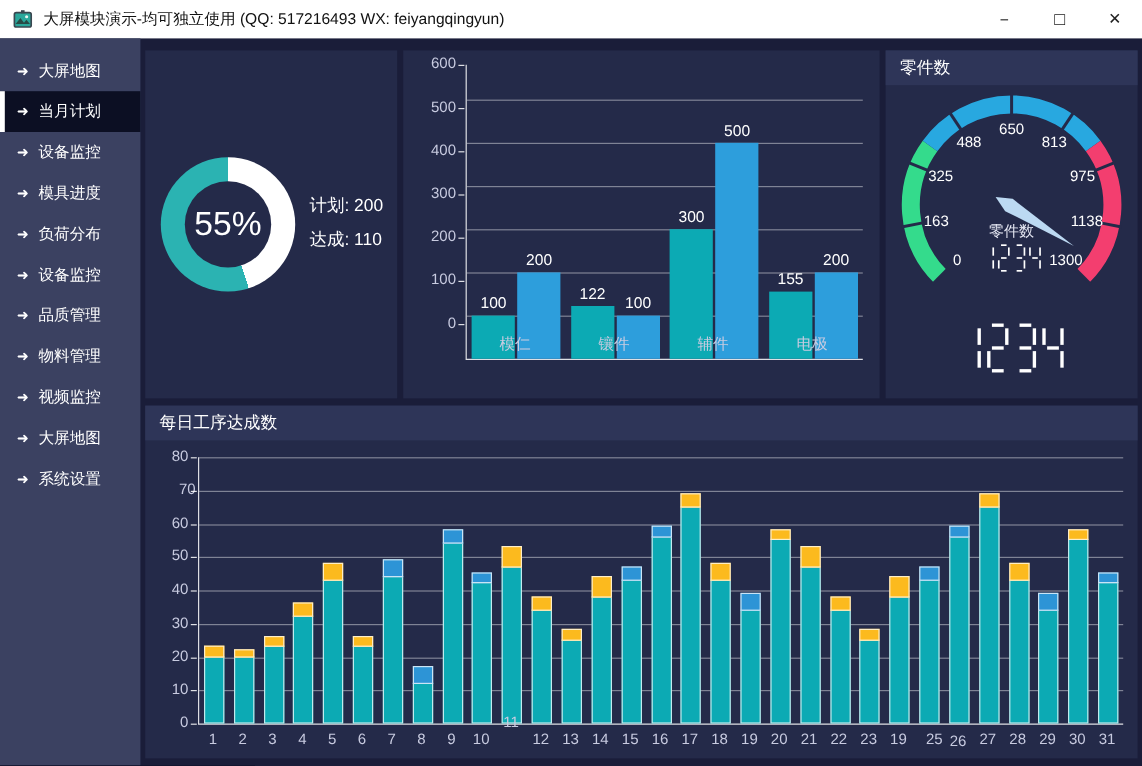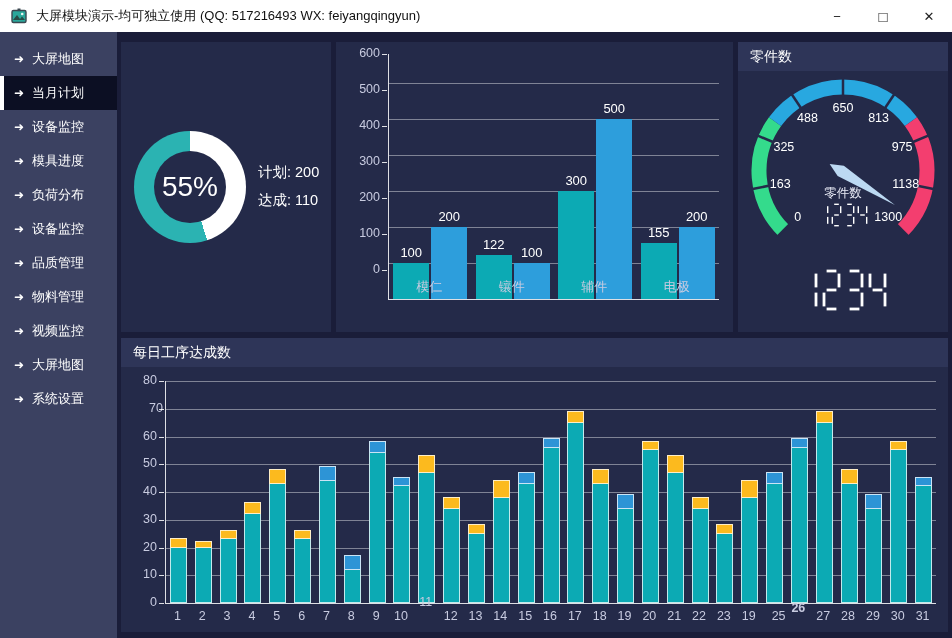--- a/index.html
+++ b/index.html
@@ -378,21 +378,21 @@
               <div class="xtick" style="left: 417px; top: 242px; width: 24px; font-size: 12.5px;">16</div>
               <div class="xtick" style="left: 441.839px; top: 242px; width: 24px; font-size: 12.5px;">17</div>
               <div class="xtick" style="left: 466.677px; top: 242px; width: 24px; font-size: 12.5px;">18</div>
               <div class="xtick" style="left: 491.516px; top: 242px; width: 24px; font-size: 12.5px;">19</div>
               <div class="xtick" style="left: 516.355px; top: 242px; width: 24px; font-size: 12.5px;">20</div>
               <div class="xtick" style="left: 541.194px; top: 242px; width: 24px; font-size: 12.5px;">21</div>
               <div class="xtick" style="left: 566.032px; top: 242px; width: 24px; font-size: 12.5px;">22</div>
               <div class="xtick" style="left: 590.871px; top: 242px; width: 24px; font-size: 12.5px;">23</div>
               <div class="xtick" style="left: 615.71px; top: 242px; width: 24px; font-size: 12.5px;">19</div>
               <div class="xtick" style="left: 640.548px; top: 242px; width: 24px; font-size: 12.5px; text-align: right;">25</div>
-              <div class="xtick" style="left: 665.387px; top: 234px; width: 24px; font-size: 12.5px; font-weight: bold;">26</div>
+              <div class="xtick" style="left: 665.387px; top: 244px; width: 24px; font-size: 12.5px;">26</div>
               <div class="xtick" style="left: 690.226px; top: 242px; width: 24px; font-size: 12.5px;">27</div>
               <div class="xtick" style="left: 715.065px; top: 242px; width: 24px; font-size: 12.5px;">28</div>
               <div class="xtick" style="left: 739.903px; top: 242px; width: 24px; font-size: 12.5px;">29</div>
               <div class="xtick" style="left: 764.742px; top: 242px; width: 24px; font-size: 12.5px;">30</div>
               <div class="xtick" style="left: 789.581px; top: 242px; width: 24px; font-size: 12.5px;">31</div>
             </div>
         </div>
       </div>
 
     </div>

